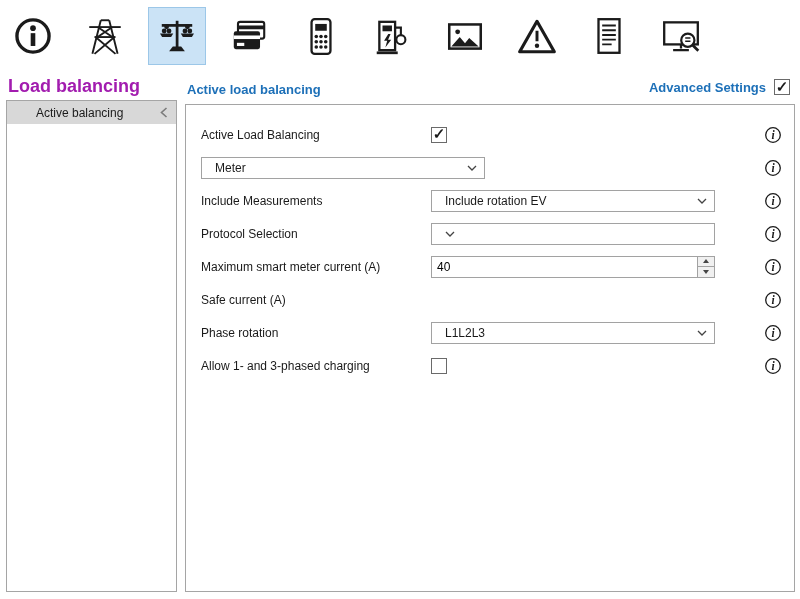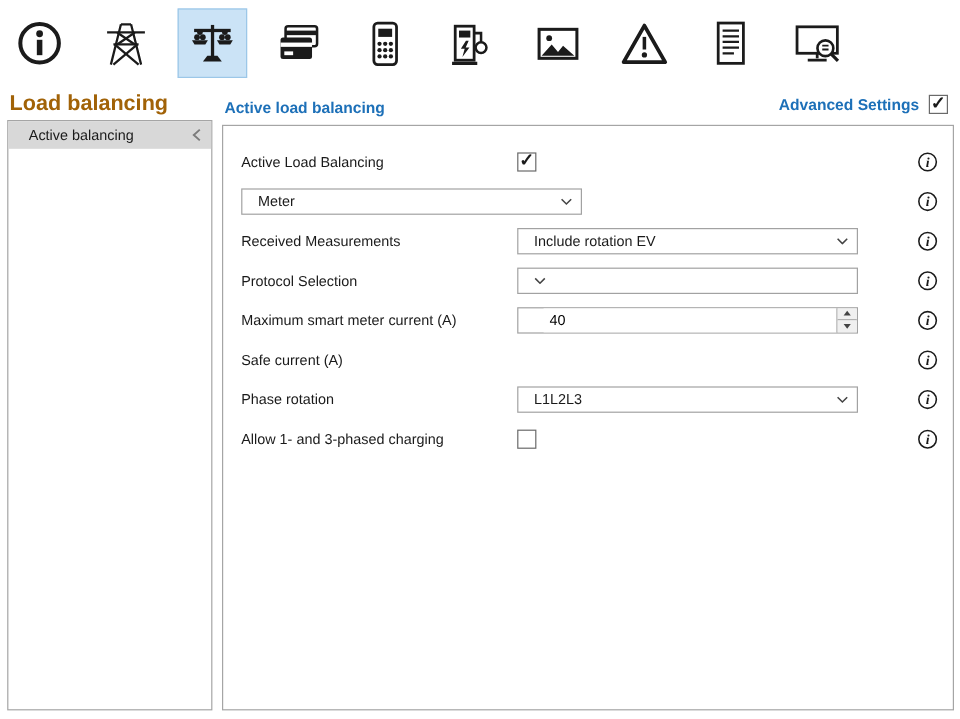--- a/index.html
+++ b/index.html
@@ -17,21 +17,21 @@
     width:58px; height:58px; margin-right:14px;
     display:flex; align-items:center; justify-content:center;
     border:1px solid transparent; cursor:pointer;
   }
   .tool.selected { background:#cbe3f6; border:1px solid #9cc7e8; }
   .tool svg { display:block; }
 
   
   .page-title {
     position:absolute; left:8px; top:76px;
-    font-size:18px; font-weight:700; color:#a16207;
+    font-size:18px; font-weight:700; color:#a21caf;
   }
   .section-title {
     position:absolute; left:187px; top:82px;
     font-size:13px; font-weight:700; color:#1d70b8;
   }
   .adv-settings {
     position:absolute; right:10px; top:79px;
     display:flex; align-items:center; gap:8px;
     font-size:13px; font-weight:700; color:#1d70b8;margin-left:18px;
   }
@@ -49,21 +49,21 @@
   }
 
   
   .sidebar {
     position:absolute; left:6px; top:100px; width:171px; height:492px;
     border:1px solid #a5a5a5; background:#fff;
   }
   .side-item {
     height:23px; background:#d8d8d8;
     display:flex; align-items:center;
-    padding:0 8px 0 17px; font-size:12px; cursor:pointer;
+    padding:0 8px 0 29px; font-size:12px; cursor:pointer;
   }
   .side-item .side-label { flex:1; }
   .side-chevron { color:#7b7b7b; display:flex; align-items:center; }
 
   
   .panel {
     position:absolute; left:185px; top:104px; width:610px; height:488px;
     border:1px solid #a5a5a5; background:#fff; padding-top:13px;
   }
   .row { height:33px; display:flex; align-items:center; padding-left:15px; }
@@ -75,21 +75,21 @@
   .select {
     width:284px; height:22px; border:1px solid #a2a2a2; background:#fff;
     display:flex; align-items:center; padding:0 7px 0 13px; cursor:pointer;
   }
   .sel-val { flex:1; font-size:12px; }
   .chev { flex:0 0 auto; }
 
   
   .spinner {
     width:284px; height:22px; border:1px solid #a2a2a2; background:#fff;
-    display:flex; align-items:stretch;padding-left:21px;
+    display:flex; align-items:stretch;
   }
   .spin-val {
     flex:1; border:none; outline:none; padding:0 0 0 5px;
     font-family:"Liberation Sans", sans-serif; font-size:12px; min-width:0;
   }
   .spin-btns { width:17px; display:flex; flex-direction:column; border-left:1px solid #a2a2a2; }
   .spin-up, .spin-down {
     flex:1; background:#f0f0f0; display:flex; align-items:center; justify-content:center;
     cursor:pointer;
   }
@@ -263,21 +263,21 @@
     </span>
     <span class="info-wrap">
       <svg width="18" height="18" viewBox="0 0 18 18">
           <circle cx="9" cy="9" r="7.3" fill="none" stroke="#1a1a1a" stroke-width="1.3"></circle>
           <text x="9" y="13" font-size="11.5" font-family="Liberation Serif" font-style="italic" font-weight="bold" text-anchor="middle" fill="#1a1a1a">i</text>
         </svg>
     </span>
   </div>
 
   <div class="row">
-    <span class="rlabel">Received Measurements</span>
+    <span class="rlabel">Include Measurements</span>
     <span class="ctrl">
       <span class="select">
         <span class="sel-val">Include rotation EV</span>
         <svg class="chev" width="10" height="6" viewBox="0 0 10 6">
             <polyline points="1,1 5,5 9,1" fill="none" stroke="#444" stroke-width="1.3"></polyline>
           </svg>
       </span>
     </span>
     <span class="info-wrap">
       <svg width="18" height="18" viewBox="0 0 18 18">

